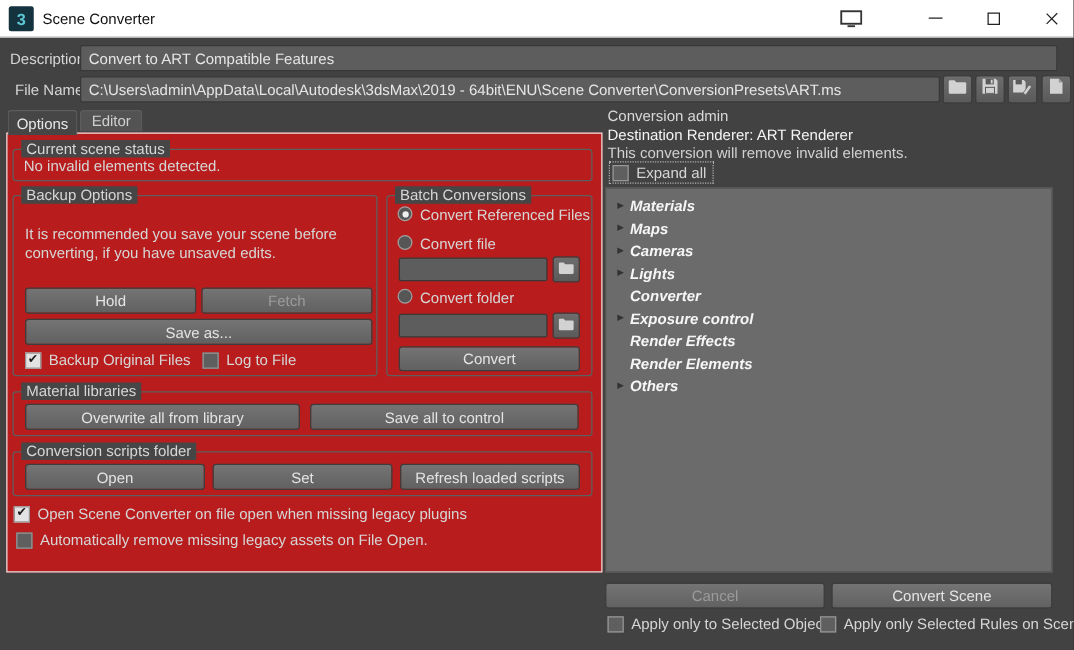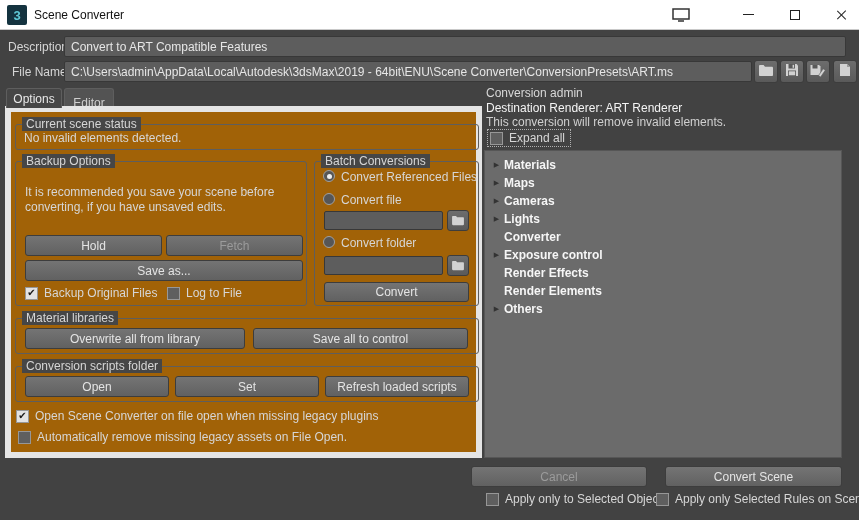--- a/index.html
+++ b/index.html
@@ -35,30 +35,30 @@
   .cb { width:13px; height:13px; box-sizing:border-box; background:#5f5f5f; border:1px solid #979797; display:inline-flex;
         align-items:center; justify-content:center; flex:0 0 auto; }
   .cb.checked { background:#e3e3e3; }
   .cb.checked::after { content:"✔"; font-size:10px; color:#1a1a1a; line-height:1; }
   .radiorow { position:absolute; display:flex; align-items:flex-start; gap:6px; font-size:12px; color:#d6d6d6; white-space:nowrap; cursor:default; }
   .radio { width:12px; height:12px; box-sizing:border-box; border-radius:50%; border:1px solid #a0a0a0; background:#565656; position:relative; flex:0 0 auto; }
   .radio.sel::after { content:""; position:absolute; left:2.5px; top:2.5px; width:5px; height:5px; border-radius:50%; background:#efefef; }
   .dotted { border:1px dotted #b0b0b0; padding:1px 5px 1px 2px;text-align:center; }
 
   
-  .tab { position:absolute; top:88px; height:29px; box-sizing:border-box; display:flex; align-items:center; justify-content:center;
+  .tab { position:absolute; top:88px; height:17px; box-sizing:border-box; display:flex; align-items:center; justify-content:center;
          font-size:12px; border:1px solid #5e5e5e; border-bottom:none; border-radius:3px 3px 0 0; cursor:default; }
   .tab.active { background:#464646; color:#e8e8e8; height:20px; z-index:3; }
   .tab.inactive { background:#535353; color:#cfcfcf; }
-  .panel { position:absolute; left:5px; top:106px; width:477px; height:352px; background:#a16207; border:6px solid #e5e5e5;
+  .panel { position:absolute; left:5px; top:106px; width:477px; height:352px; background:#b91c1c; border:1px solid #e5e5e5;
            box-sizing:border-box; z-index:2; }
 
   
   .tree { position:absolute; left:484px; top:150px; width:358px; height:308px; box-sizing:border-box; background:#6b6b6b;
-          border:1px solid #565656; padding-top:5px; }
+          border:1px solid #565656; padding-top:5px;font-style:italic; }
   .trow { height:18px; display:flex; align-items:center; padding-left:4px; cursor:default; }
   .tarrow { width:15px; text-align:center; font-size:7px; color:#333333; line-height:18px; flex:0 0 auto; }
   .tlabel { font-size:12px; font-weight:bold; color:#f6f6f6; }
 
   .rtext { position:absolute; font-size:12px; white-space:nowrap; line-height:14px; }
 </style>
 </head>
 <body>
 
 <div class="window">
@@ -261,21 +261,21 @@
     <div class="trow">
       <span class="tarrow"></span>
       <span class="tlabel">Render Elements</span>
     </div>
     <div class="trow">
       <span class="tarrow">▶</span>
       <span class="tlabel">Others</span>
     </div>
   </div>
 
-  <div class="btn disabled" style="left:471px;top:466px;width:176px;height:21px">
+  <div class="btn disabled" style="left:484px;top:466px;width:176px;height:21px">
       <span>Cancel</span>
     </div>
   <div class="btn" style="left:665px;top:466px;width:177px;height:21px">
       <span>Convert Scene</span>
     </div>
 
   <div class="cbrow" style="left:486px;top:492px">
     <span class="cb"></span>
     <span>Apply only to Selected Objects</span>
   </div>

